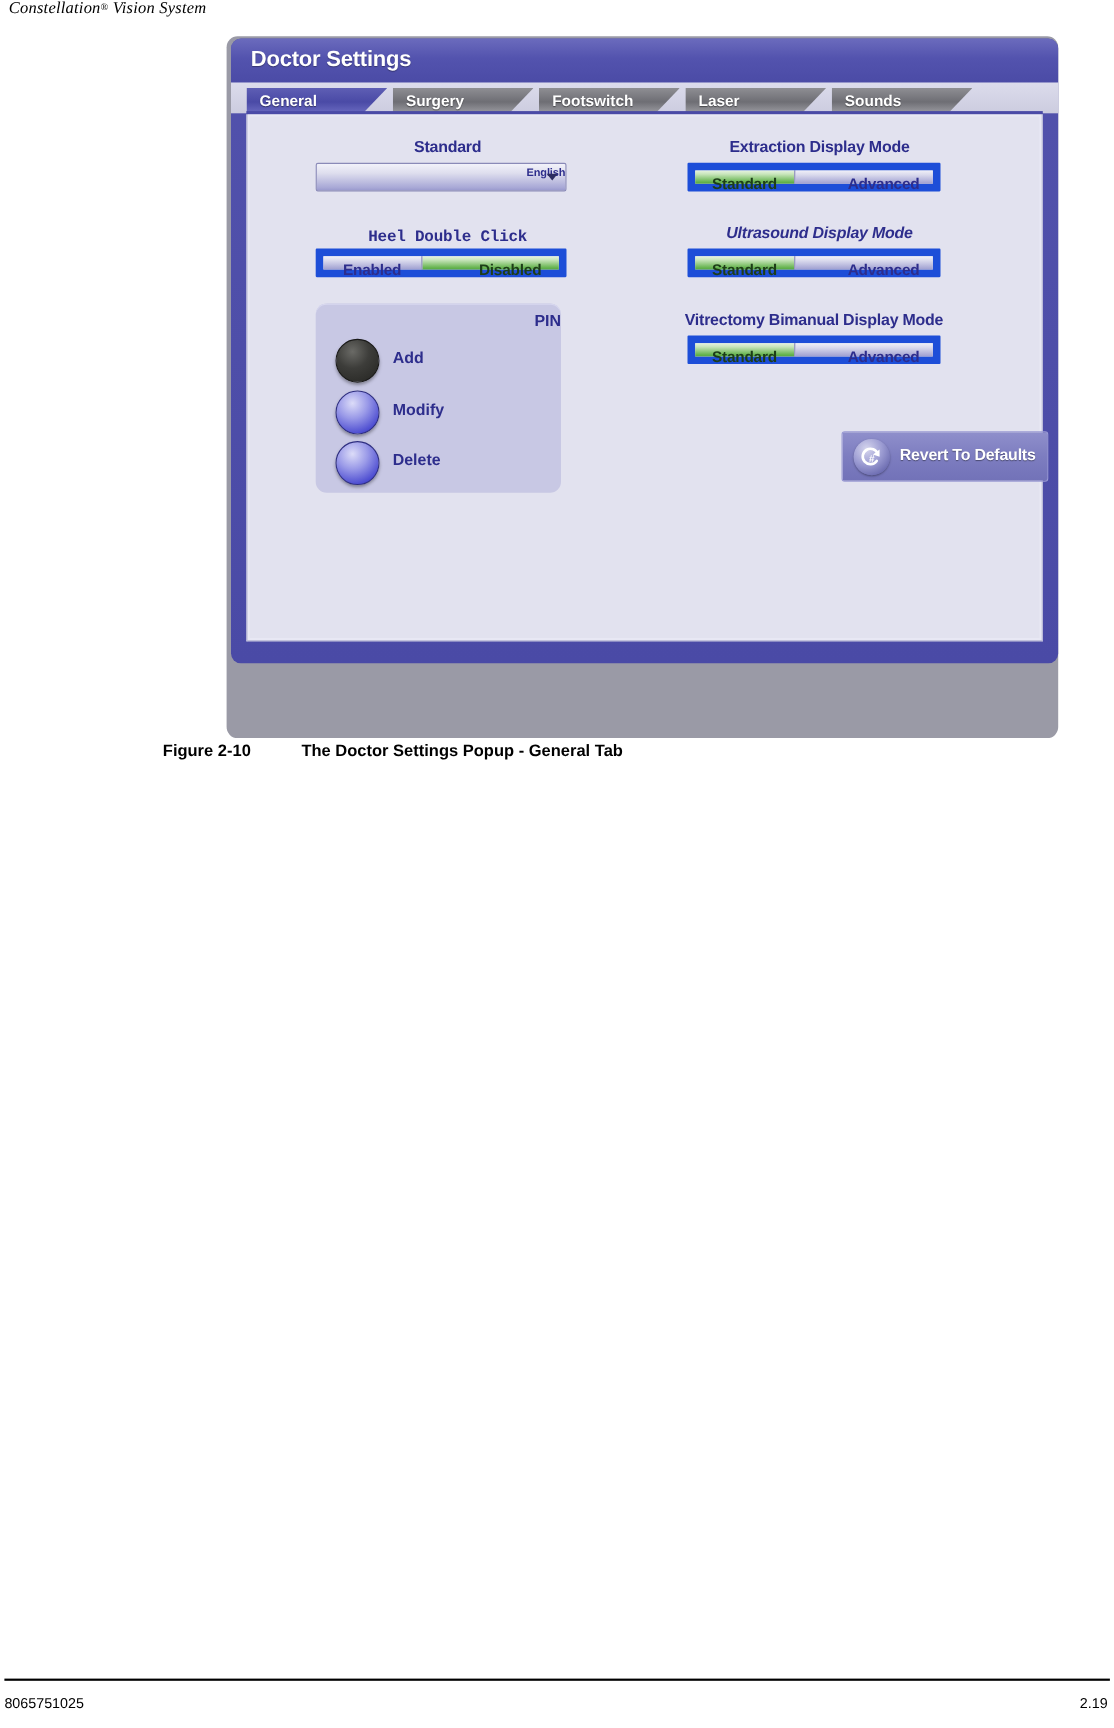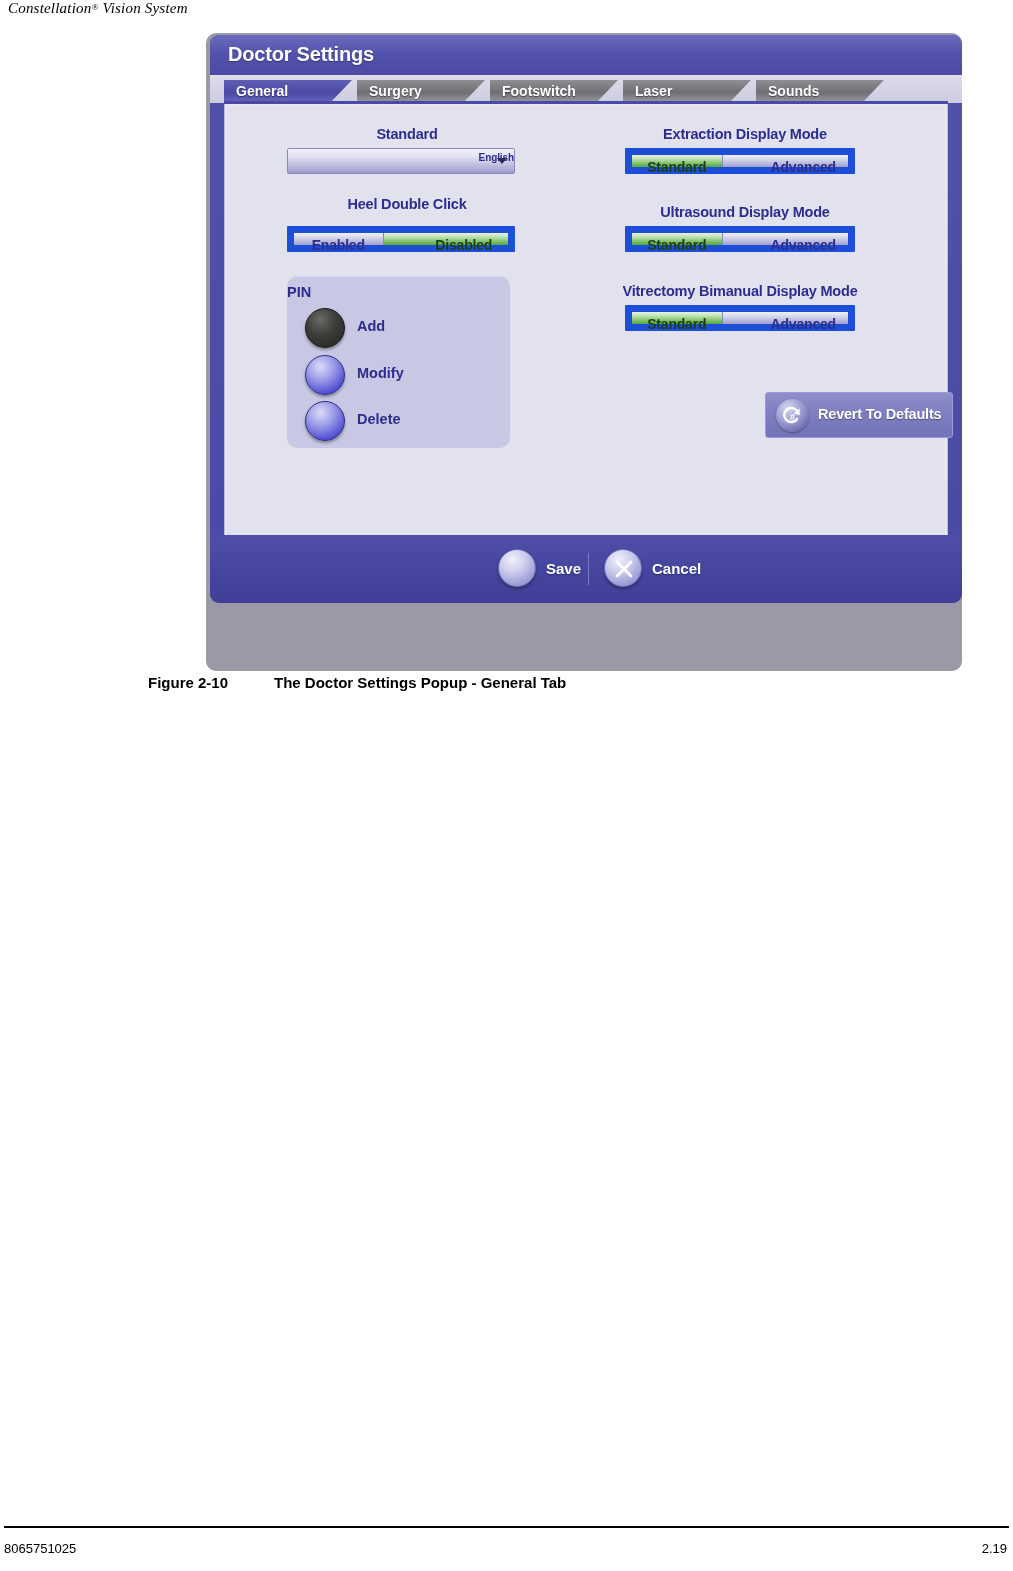--- a/index.html
+++ b/index.html
@@ -239,21 +239,21 @@
     width: 223px;
     height: 172px;
     background: #c8c8e4;
     border-radius: 10px;
     box-shadow: inset 0 1px 0 #d8d8ef;
   }
   .pin-title {
     position: absolute;
     left: 0; right: 0;
     top: 8px;
-    text-align: left;
+    text-align: right;
     color: #2d2d8c;
     font-size: 14.5px;
     font-weight: bold;
   }
   .pin-row { position: absolute; left: 18px; }
   .pin-btn {
     position: absolute;
     left: 0; top: 0;
     width: 38px;
     height: 38px;
@@ -388,21 +388,21 @@
 
   <div class="content">
 
     <div class="group-label" style="left:62px; top:22px; width:240px;">Standard</div>
 
     <div class="dropdown" style="left:62px; top:44px; width:228px;">
       <div class="dd-value">English</div>
       <div class="dd-arrow"></div>
     </div>
 
-    <div class="group-label" style="left:62px; top:92px; width:240px;">Heel Double Click</div>
+    <div class="group-label" style="left:62px; top:104px; width:240px;font-family:Liberation Mono, monospace;">Heel Double Click</div>
 
     <div class="toggle" style="left:62px; top:122px; width:228px;">
       <div class="seg off">Enabled</div>
       <div class="seg on">Disabled</div>
     </div>
 
     <div class="pin-panel" style="left:62px; top:172px;">
       <div class="pin-title">PIN</div>
 
       <div class="pin-row" style="top:32px;">
@@ -421,21 +421,21 @@
       </div>
     </div>
 
     <div class="group-label" style="left:400px; top:22px; width:240px;">Extraction Display Mode</div>
 
     <div class="toggle" style="left:400px; top:44px; width:230px;">
       <div class="seg on">Standard</div>
       <div class="seg off">Advanced</div>
     </div>
 
-    <div class="group-label" style="left:400px; top:100px; width:240px;">Ultrasound Display Mode</div>
+    <div class="group-label" style="left:400px; top:100px; width:240px;font-style:italic;">Ultrasound Display Mode</div>
 
     <div class="toggle" style="left:400px; top:122px; width:230px;">
       <div class="seg on">Standard</div>
       <div class="seg off">Advanced</div>
     </div>
 
     <div class="group-label" style="left:390px; top:179px; width:250px;">Vitrectomy Bimanual Display Mode</div>
 
     <div class="toggle" style="left:400px; top:201px; width:230px;">
       <div class="seg on">Standard</div>
@@ -448,39 +448,19 @@
           <path d="M17 9 A7 7 0 1 0 16 15" fill="none" stroke="#ffffff" stroke-width="2.4" stroke-linecap="round"></path>
           <polygon points="18.6,4.6 18.6,11.2 12.6,9.2" fill="#ffffff"></polygon>
           <text x="11.5" y="16" font-size="9" font-family="'Liberation Sans',sans-serif" fill="#ffffff" text-anchor="middle" font-weight="bold">#</text>
         </svg>
       </div>
       <div class="revert-label">Revert To Defaults</div>
     </div>
 
   </div>
 
-  <div class="dialog-footer">
-
-    <div class="action" style="left:288px;">
-      <div class="circle"></div>
-      <div class="lbl">Save</div>
-    </div>
-
-    <div class="footer-divider"></div>
-
-    <div class="action" style="left:394px;">
-      <div class="circle">
-        <svg width="22" height="22" viewBox="0 0 22 22">
-          <line x1="4" y1="4" x2="18" y2="18" stroke="#ffffff" stroke-width="2.6" stroke-linecap="round"></line>
-          <line x1="18" y1="4" x2="4" y2="18" stroke="#ffffff" stroke-width="2.6" stroke-linecap="round"></line>
-        </svg>
-      </div>
-      <div class="lbl">Cancel</div>
-    </div>
-
-  </div>
 </div>
 
 <div class="figure-caption"><span>Figure 2-10</span><span class="fc-gap"></span><span>The Doctor Settings Popup - General Tab</span></div>
 
 <div class="footer-rule"></div>
 <div class="footer-left">8065751025</div>
 <div class="footer-right">2.19</div>
 
 </body></html>

